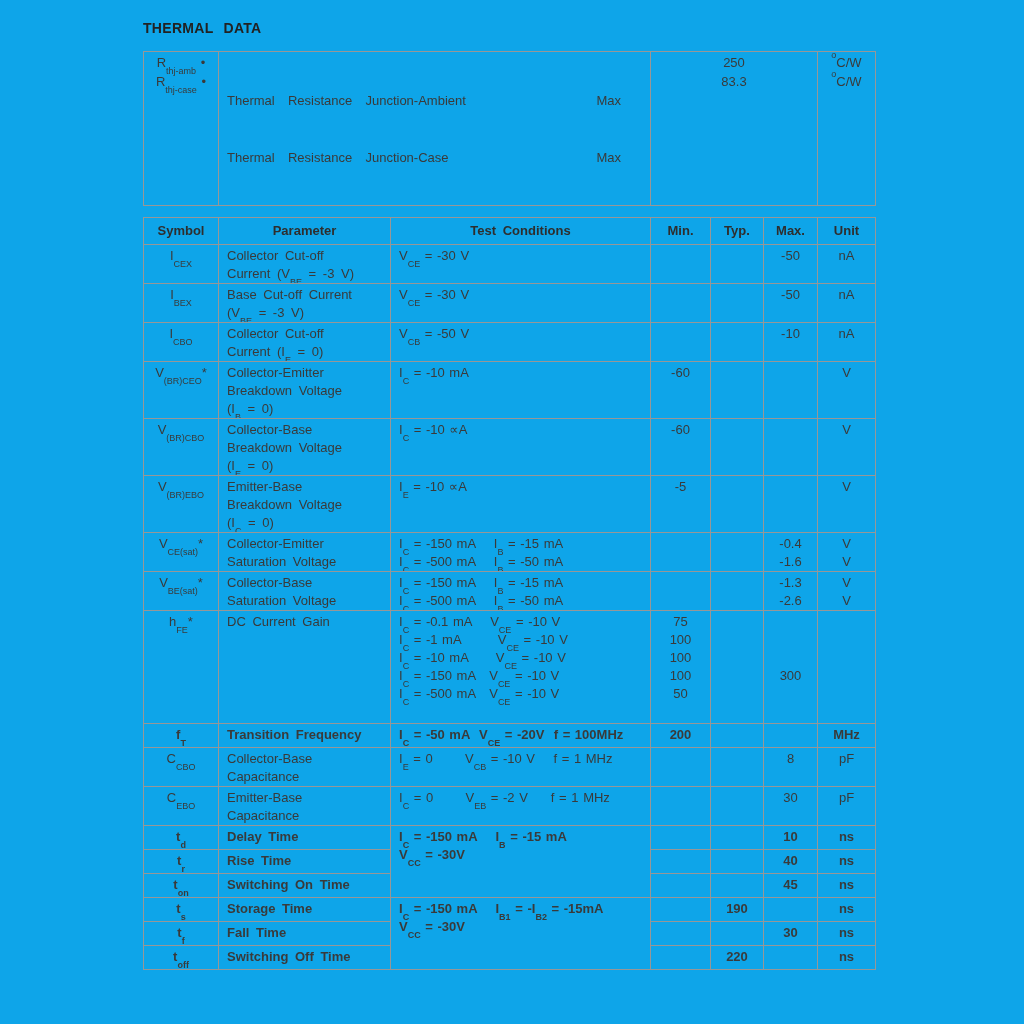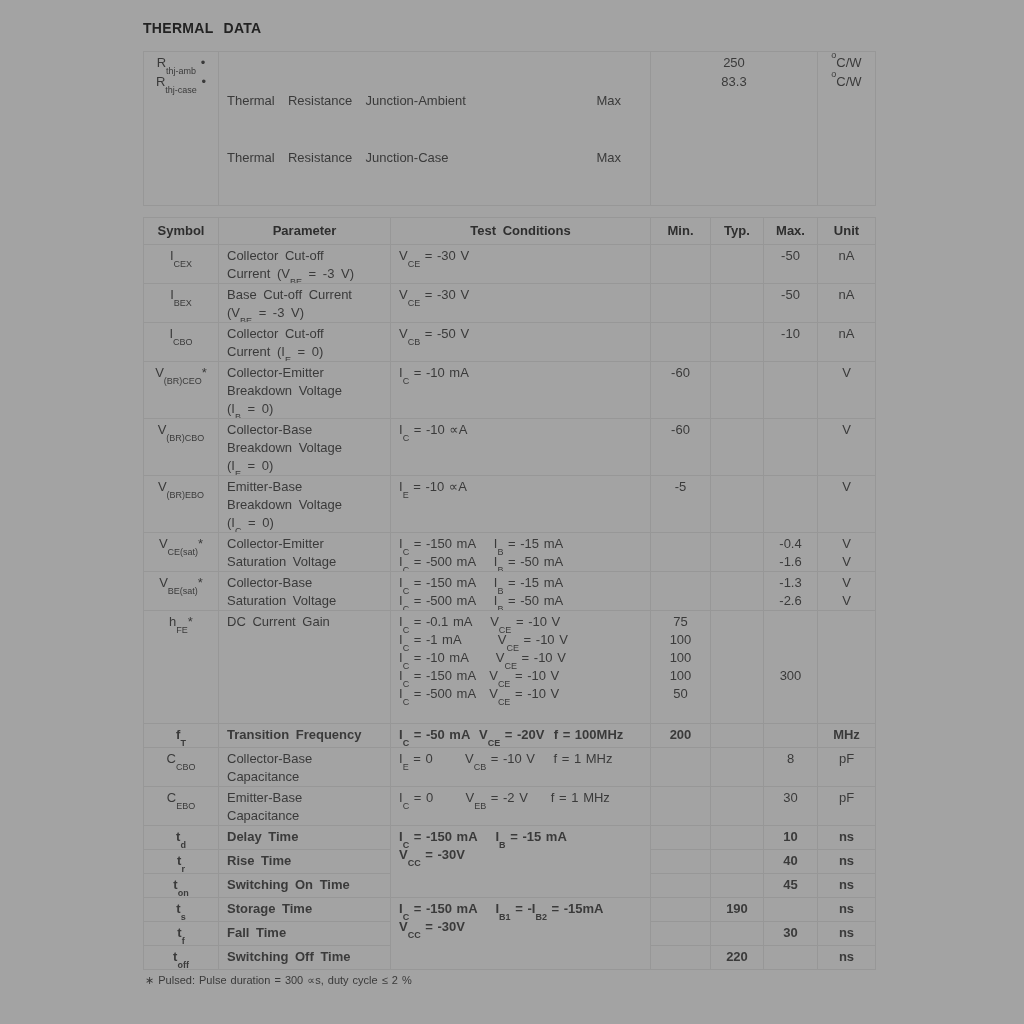--- a/index.html
+++ b/index.html
@@ -2,21 +2,21 @@
 <html><head>
 <meta charset="utf-8">
 <style>
   html,body { margin:0; padding:0; background:#fff; }
   body {
     width:1024px; height:1024px;
     font-family:"Liberation Sans", sans-serif;
     color:#3a3a3a;
     -webkit-font-smoothing:antialiased;
   }
-  .page { box-sizing:border-box; width:1024px; height:1024px; padding:20px 0 0 143px; background:#a3a3a3; }
+  .page { box-sizing:border-box; width:1024px; height:1024px; padding:20px 0 0 143px; background:#0ea5e9; }
 
   .section-title {
     font-size:14px; font-weight:bold; color:#222;
     letter-spacing:.3px; word-spacing:6px; line-height:17px;
   }
   .subtitle { font-weight:normal; font-size:13.5px; letter-spacing:0; word-spacing:1px; }
 
   table.tbl {
     border-collapse:collapse; table-layout:fixed; width:732px;
     font-size:13px; color:#3a3a3a;padding-left:44px;
@@ -317,15 +317,14 @@
       <td class="c-sym">t<sub>off</sub></td>
       <td class="c-par">Switching Off Time</td>
       <td class="c-num"></td>
       <td class="c-num">220</td>
       <td class="c-num"></td>
       <td class="c-num">ns</td>
     </tr>
   </tbody>
     </table>
 
-  <div class="footnote">∗ Pulsed: Pulse duration = 300 ∝s, duty cycle ≤ 2 %</div>
 
 </div>
 
 </body></html>

